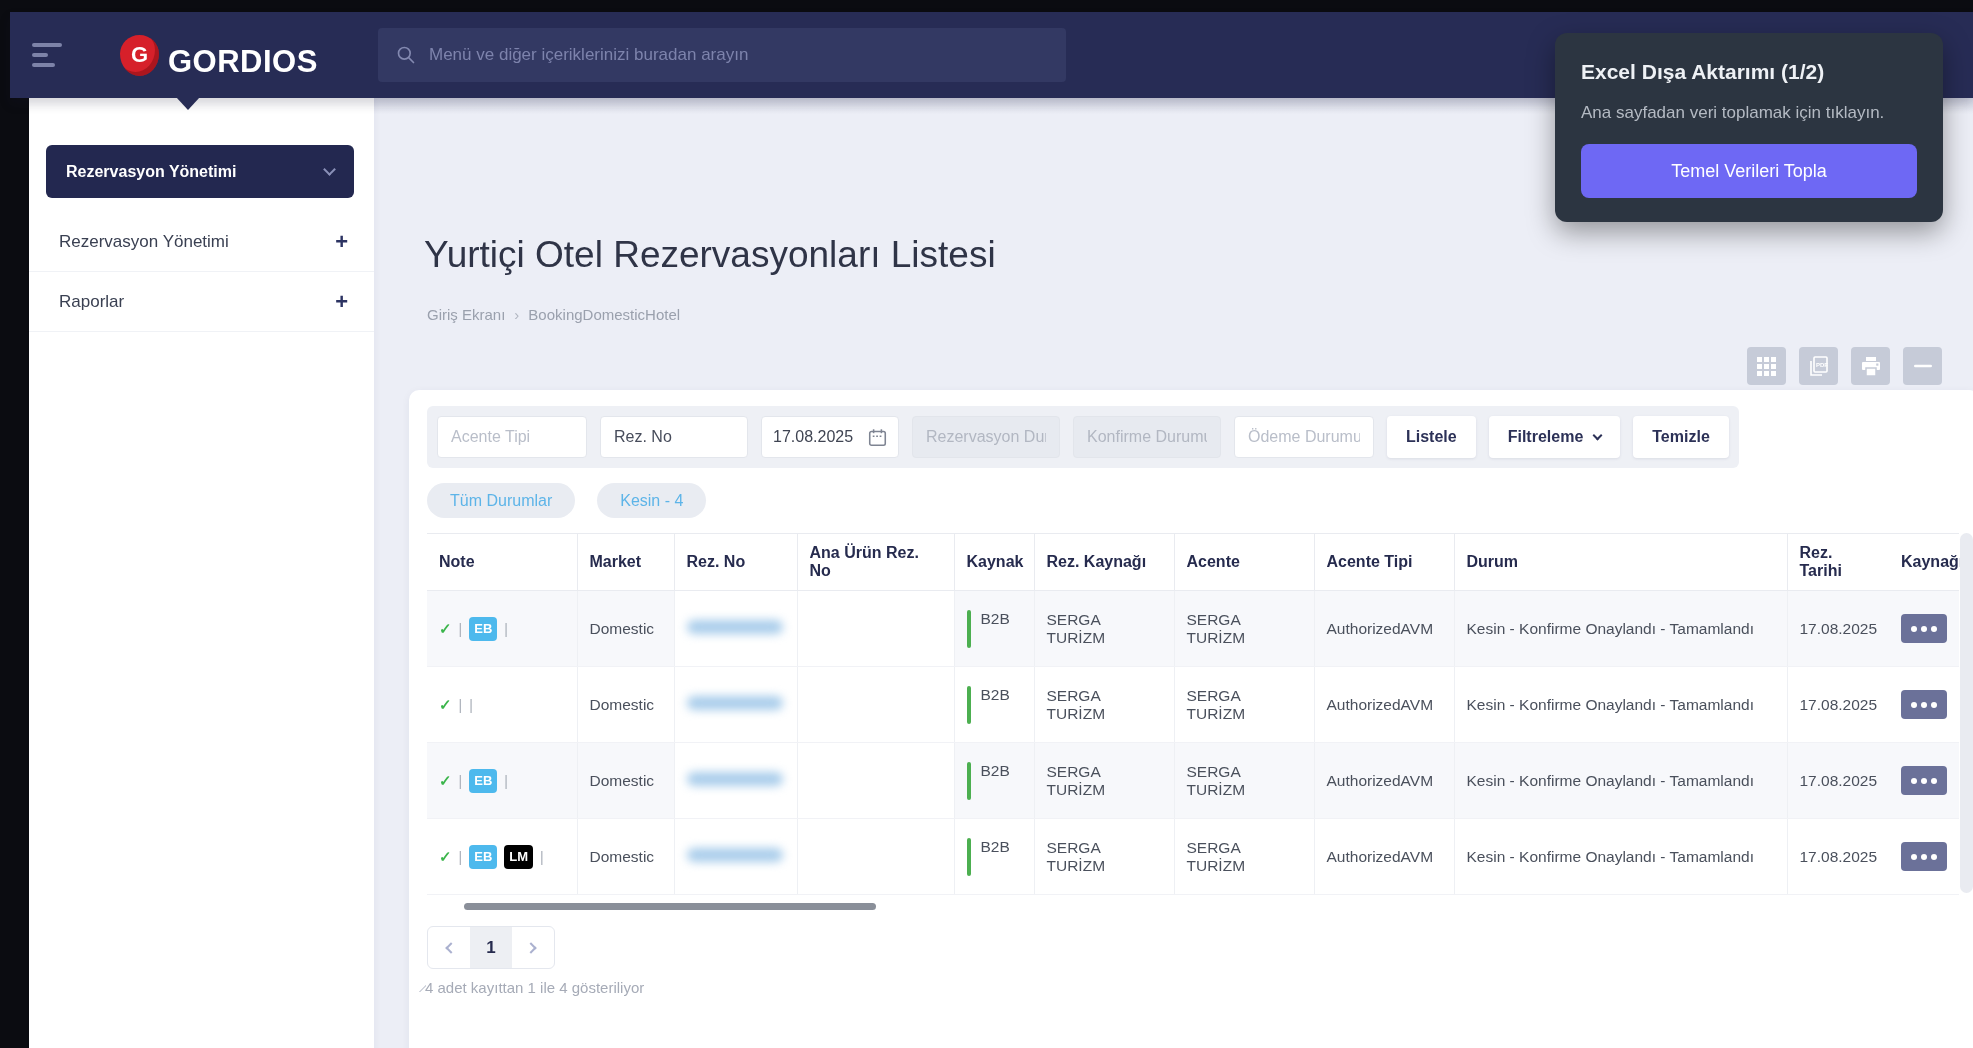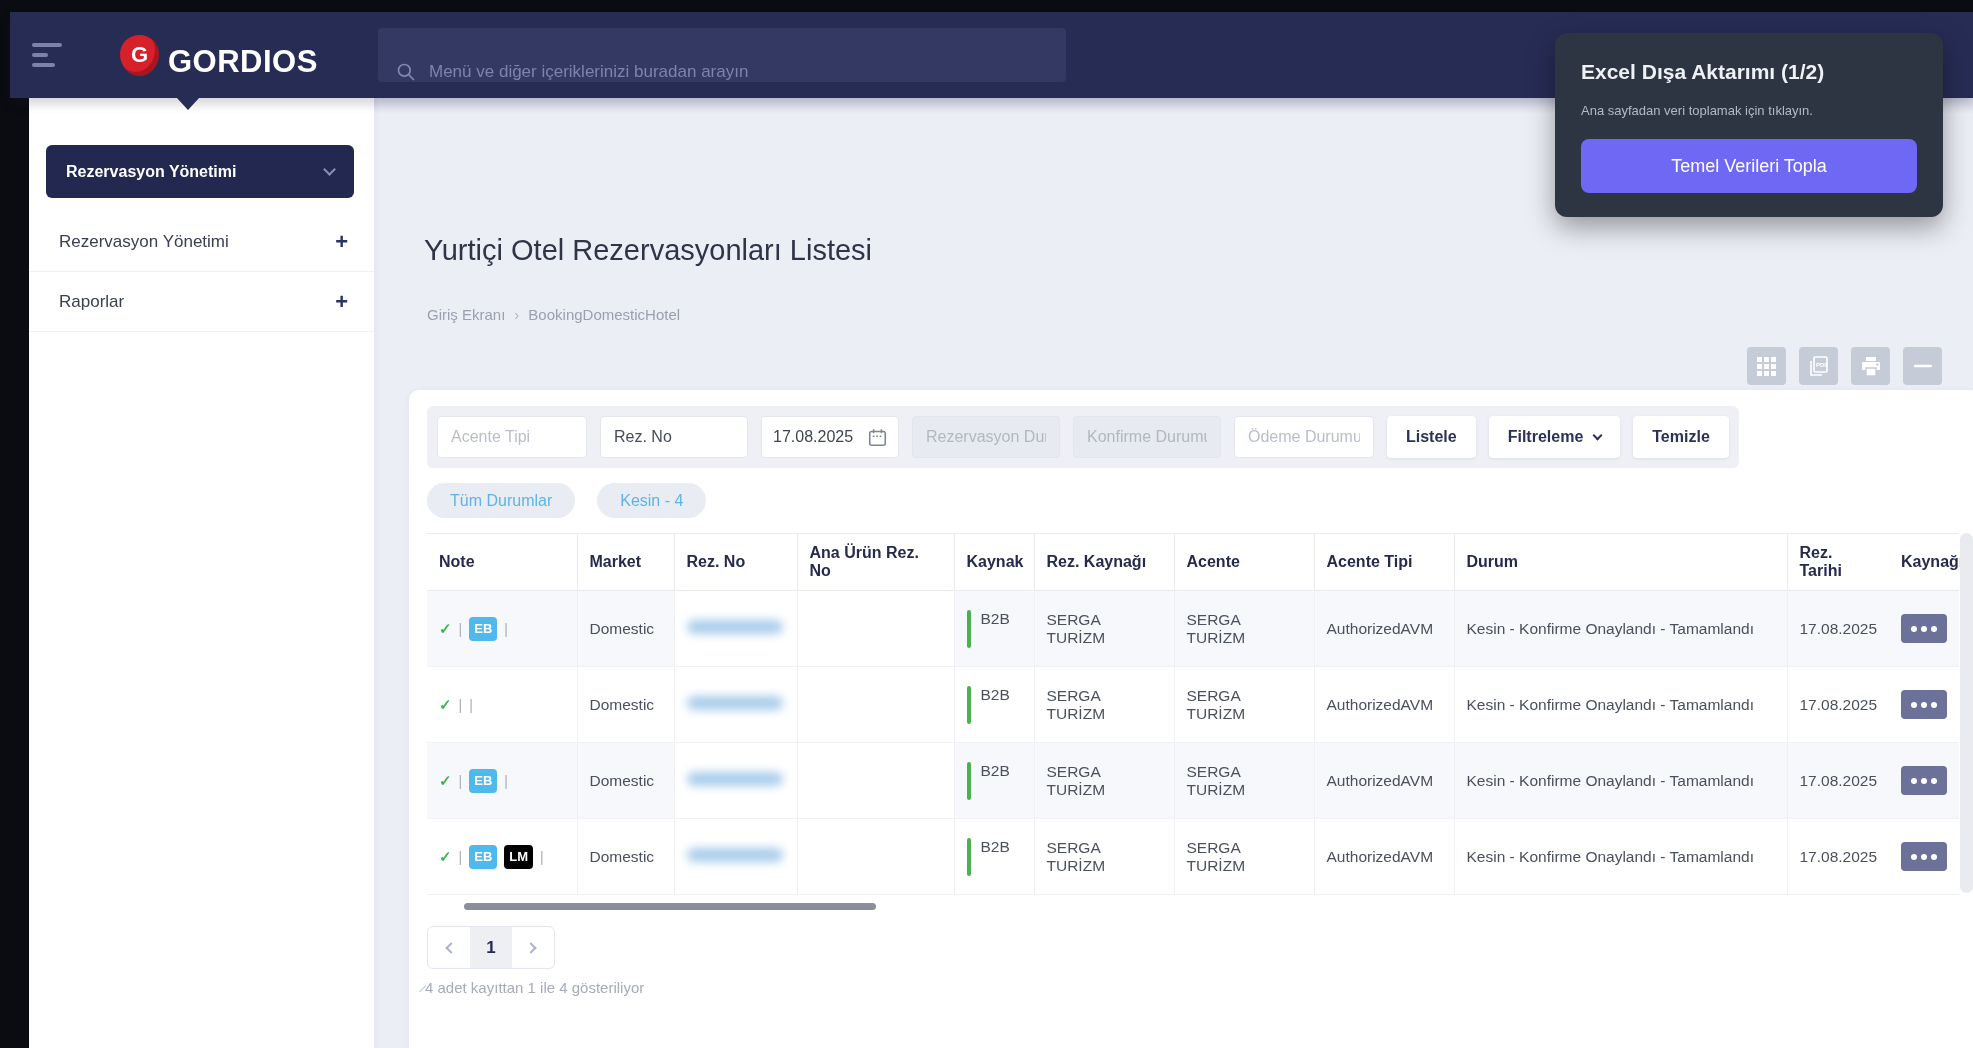--- a/index.html
+++ b/index.html
@@ -12,21 +12,21 @@
             display:flex; align-items:center; box-shadow:0 6px 10px rgba(20,22,50,.18); z-index:4; }
   .hamburger { margin-left:22px; width:32px; display:flex; flex-direction:column; gap:6px; cursor:pointer; }
   .hamburger span { height:4px; border-radius:2px; background:#7d83a8; }
   .hamburger span:nth-child(1){ width:30px; } .hamburger span:nth-child(2){ width:16px; } .hamburger span:nth-child(3){ width:23px; }
   .logo { margin-left:56px; display:flex; align-items:center; gap:9px; cursor:pointer; }
   .logo-mark { width:39px; height:41px; background:#d6202a; border-radius:50% 50% 50% 50%/46% 46% 54% 54%;
                display:flex; align-items:center; justify-content:center; box-shadow:inset -4px -4px 0 rgba(120,10,15,.45); }
   .logo-mark span { color:#fff; font-weight:bold; font-size:22px; }
   .logo-text { color:#fff; font-weight:bold; font-size:31px; letter-spacing:.5px;margin-top:13px; }
   .search { position:absolute; left:368px; top:16px; width:688px; height:54px; background:#333963; border-radius:4px;
-            display:flex; align-items:flex-end; padding:0 18px; }
+            display:flex; align-items:center; padding:0 18px; }
   .search input { flex:1; margin-left:13px; background:transparent; border:none; outline:none; color:#cdd1e9; font-size:17px; font-family:inherit; }
   .search input::placeholder { color:#7d83ac; }
   .nav-caret { position:absolute; left:176px; top:97px; width:0; height:0; z-index:5;
                border-left:12px solid transparent; border-right:12px solid transparent; border-top:13px solid #272c55; }
 
   
   .content { position:absolute; left:3px; top:98px; width:1970px; height:1048px; background:#eceef6;margin-left:26px; }
   .content::before { content:""; position:absolute; left:0; right:0; top:0; height:16px;
                      background:linear-gradient(#d7dae7, rgba(236,238,246,0)); pointer-events:none; }
 
@@ -37,21 +37,21 @@
   .sidebar-header .lbl { color:#fff; font-weight:bold; font-size:16px; }
   .chev { display:inline-block; width:9px; height:9px; border-right:2px solid currentColor; border-bottom:2px solid currentColor; transform:rotate(45deg); }
   .sidebar-header .chev { color:#8a90b8; margin-top:-4px; }
   .side-menu { position:absolute; left:0; right:0; top:114px; }
   .side-item { height:60px; display:flex; align-items:center; justify-content:space-between; padding:0 26px 0 30px;
                border-bottom:1px solid #f0f2f6; cursor:pointer; }
   .side-item .lbl { color:#3a4052; font-size:17px; }
   .side-item .plus { color:#2c3362; font-size:22px; font-weight:bold; }
 
   
-  .page-title { position:absolute; left:395px; top:136px; font-size:29px; font-weight:400; color:#2f3447; }
+  .page-title { position:absolute; left:395px; top:136px; font-size:37px; font-weight:400; color:#2f3447; }
   .breadcrumb { position:absolute; left:398px; top:208px; display:flex; gap:9px; font-size:15px; color:#9aa0ad; }
   .breadcrumb .home { color:#9aa0ad; text-decoration:none; cursor:pointer; }
   .breadcrumb .sep { color:#b0b5c0; }
 
   
   .toolbar { position:absolute; left:1718px; top:249px; display:flex; gap:13px; z-index:3; }
   .tool-btn { width:39px; height:38px; background:#c6cbd8; border:none; border-radius:4px;
               display:flex; align-items:center; justify-content:center; cursor:pointer; }
 
   
@@ -116,21 +116,21 @@
 
   .grip { position:absolute; left:6px; top:591px; width:11px; height:11px; cursor:nwse-resize;
           background:repeating-linear-gradient(135deg,#c8ccd6 0 2px, transparent 2px 5px);
           clip-path:polygon(100% 0, 0 100%, 100% 100%); opacity:.8; }
   .summary { position:absolute; left:16px; top:589px; font-size:15px; color:#a6abb7; }
 
   
   .export-tooltip { position:absolute; left:1555px; top:33px; width:388px; background:#2c3541; border-radius:12px;
                     padding:27px 26px 24px; box-shadow:0 10px 28px rgba(0,0,0,.38); z-index:50; }
   .tt-title { color:#eef1f5; font-size:21px; font-weight:bold; }
-  .tt-desc { margin-top:19px; color:#b4bac3; font-size:13px; }
+  .tt-desc { margin-top:19px; color:#b4bac3; font-size:17px; }
   .tt-btn { margin-top:21px; width:100%; height:54px; background:#6e68f4; border:none; border-radius:8px;
             color:#fff; font-size:18px; font-family:inherit; cursor:pointer; }
 </style>
 </head>
 <body>
 
 <div class="app">
 
   <header class="navbar">
     <div class="hamburger">

